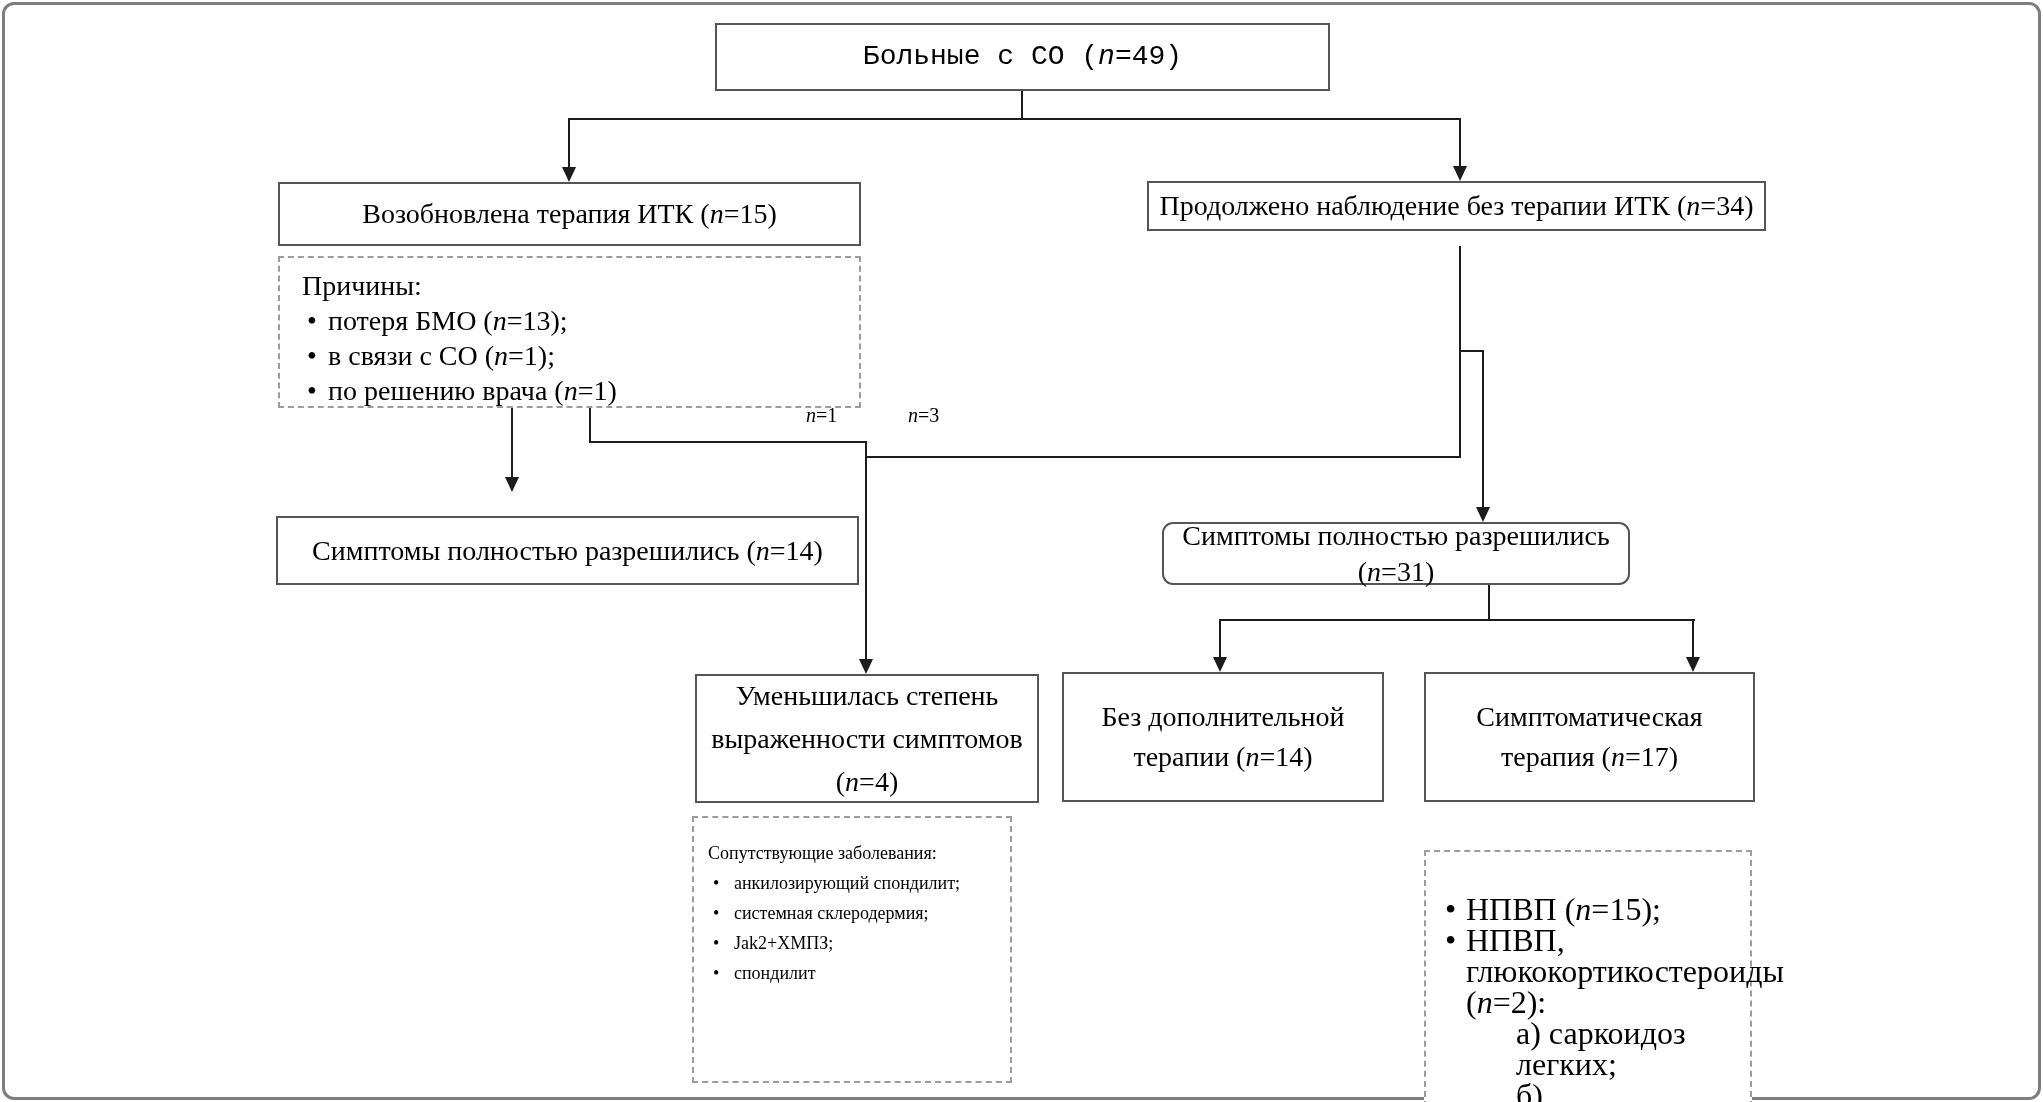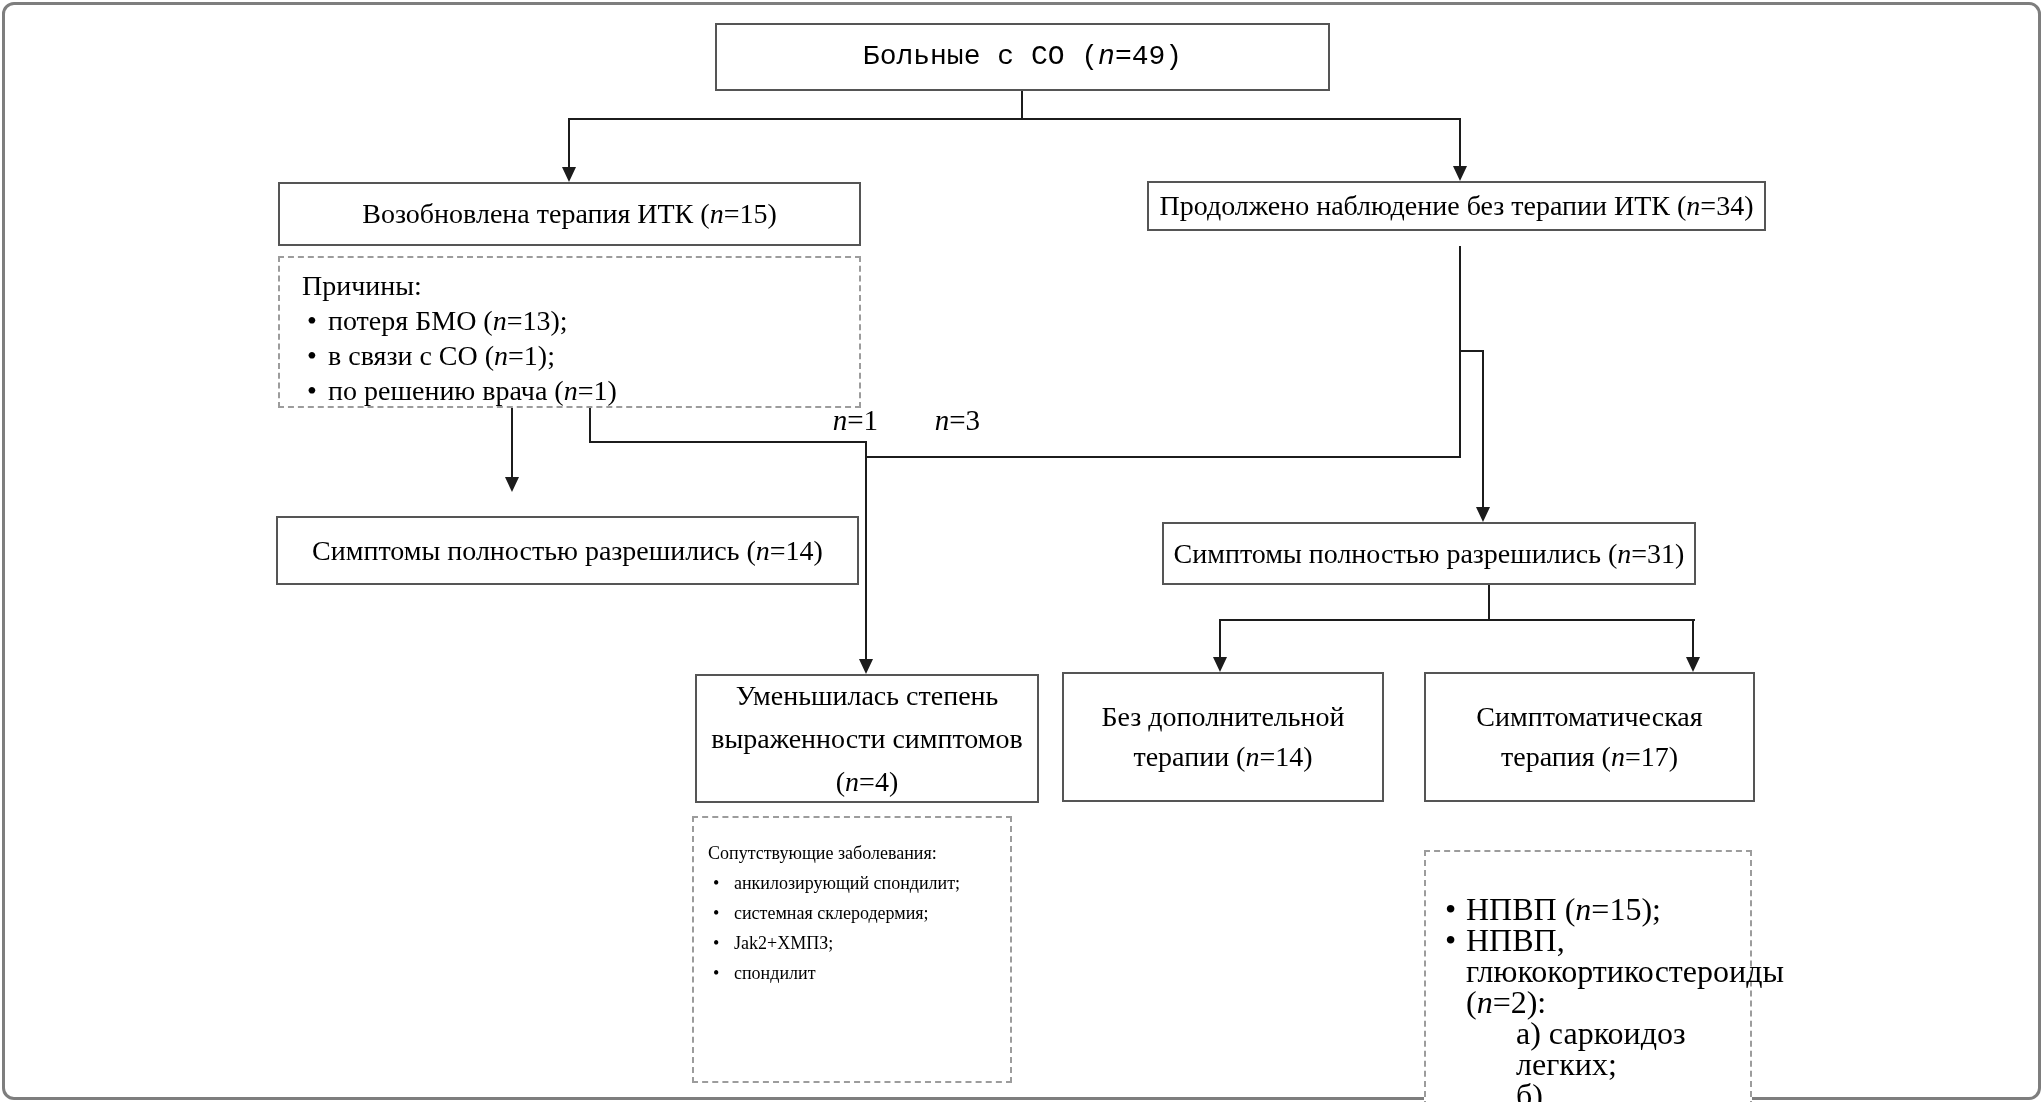--- a/index.html
+++ b/index.html
@@ -56,44 +56,44 @@
   .box-root        { left: 715px;  top: 23px;  width: 615px; height: 68px; font-family: Liberation Mono, monospace; }
   .box-resumed     { left: 278px;  top: 182px; width: 583px; height: 64px; }
   .box-observed    { left: 1147px; top: 181px; width: 619px; height: 50px; }
   .box-reasons     { left: 278px;  top: 256px; width: 583px; height: 152px;
                      padding: 10px 10px 0 22px; line-height: 35px; }
   .box-resolved14  { left: 276px;  top: 516px; width: 583px; height: 69px; }
   .box-decreased   { left: 695px;  top: 674px; width: 344px; height: 129px;
                      line-height: 43px; padding: 0 10px; }
   .box-comorbid    { left: 692px;  top: 816px; width: 320px; height: 267px;
                      padding: 20px 10px 0 14px; line-height: 30px; font-size: 18px; }
-  .box-resolved31  { left: 1162px; top: 522px; width: 534px; height: 63px; }
+  .box-resolved31  { left: 1162px; top: 522px; width: 468px; height: 63px; border-radius: 11px; }
   .box-noadd       { left: 1062px; top: 672px; width: 322px; height: 130px;
                      line-height: 40px; padding: 0 10px; }
   .box-symptomatic { left: 1424px; top: 672px; width: 331px; height: 130px;
                      line-height: 40px; padding: 0 12px; }
   .box-therapy     { left: 1424px; top: 850px; width: 328px; height: 267px;
                      padding: 42px 8px 0 14px; line-height: 31px; font-size: 32px; }
 
   
   .vline, .hline { position: absolute; background: #1c1c1c; }
   .vline { width: 2px; }
   .hline { height: 2px; }
   .arrow-down {
     position: absolute;
     width: 0; height: 0;
     border-left: 7px solid transparent;
     border-right: 7px solid transparent;
     border-top: 15px solid #1c1c1c;
   }
   .edge-label {
     position: absolute;
-    font-size: 29px;
+    font-size: 20px;
     width: 72px;
-    text-align: right;
+    text-align: left;
     background: transparent;
   }
 </style>
 </head>
 <body>
 
 <div class="stage">
   <div class="frame"></div>
 
   <div class="box solid box-root">

